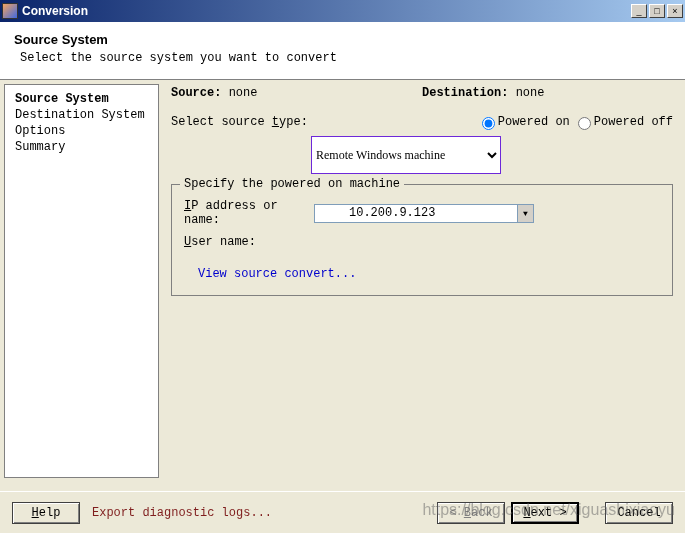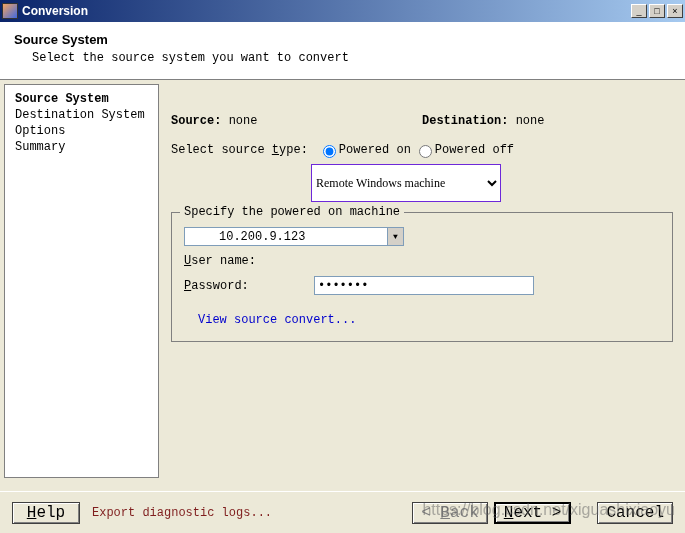--- a/index.html
+++ b/index.html
@@ -45,21 +45,21 @@
     padding: 10px 14px 14px 14px;
     border-bottom: 1px solid #808080;
   }
   .header-panel .h1 {
     font-weight: bold;
     font-size: 13px;
     color: #000;
   }
   .header-panel .sub {
     margin-top: 4px;
-    margin-left: 18px;
+    margin-left: 6px;
     color: #000;
     font-family: "Courier New", monospace;
     font-size: 12px;
   }
   .body {
     display: flex;
     height: 398px;
   }
   .sidebar {
     width: 155px;
@@ -76,24 +76,24 @@
   }
   .sidebar .item.active { font-weight: bold; }
   .main {
     flex: 1;
     padding: 6px 12px 6px 12px;
     font-family: "Courier New", monospace;
     font-size: 12px;
     color: #000;
     position: relative;
   }
-  .src-dest-row { display: flex; margin-top: 28px; }
+  .src-dest-row { display: flex; }
   .src-dest-row .pair { flex: 1; }
   .pair b { font-weight: bold; }
-  .select-row { margin-top: 14px; display: flex; align-items: center; }
+  .select-row { margin-top: 14px; display: flex; align-items: center; justify-content: space-between; }
   .select-row .lab { }
   .radio-group { margin-left: 10px; display: flex; align-items: center; }
   .radio { vertical-align: middle; }
   .dropdown {
     font-family: Liberation Serif, serif;
     font-size: 12px;
     background: #fff;
     border: 1px solid #6d28d9;
     height: 38px;
   }
@@ -167,21 +167,21 @@
     padding: 0 12px;
     background: #ece9d8;
   }
   .btn {
     min-width: 68px;
     height: 22px;
     background: #ece9d8;
     border: 1px solid #404040;
     box-shadow: inset 1px 1px 0 #fff, inset -1px -1px 0 #808080;
     font-family: "Courier New", monospace;
-    font-size: 16px;
+    font-size: 12px;
     cursor: pointer;
     padding: 0 8px;
   }
   .btn:disabled { color: #808080; }
   .btn.default { border: 2px solid #000; }
   .footer .spacer { flex: 1; }
   .footer .link2 {
     color: #7f1d1d;
     margin-left: 12px;
     cursor: pointer;
@@ -252,34 +252,31 @@
       <select class="dropdown combo">
         <option>Remote Windows machine</option>
       </select>
     </div>
 
 
     <div class="fieldset">
       <div class="legend">Specify the powered on machine</div>
 
       <div class="field-row">
+        <span class="flab"><span class="ul">I</span>P address or name:</span>
         <div class="combo-ip">
           <input type="text" value="10.200.9.123" style="">
           <div class="dropbtn">▼</div>
         </div>
       </div>
 
       <div class="field-row">
         <span class="flab"><span class="ul">U</span>ser name:</span>
       </div>
 
-      <div class="field-row">
-        <span class="flab"><span class="ul">P</span>assword:</span>
-        <input type="password" value="1234567" style="">
-      </div>
 
       <span class="link">View source convert...</span>
     </div>
   </div>
 </div>
 
 <div class="footer">
   <button class="btn"><span class="ul">H</span>elp</button>
   <span class="link2">Export diagnostic logs...</span>
   <div class="spacer"></div>

